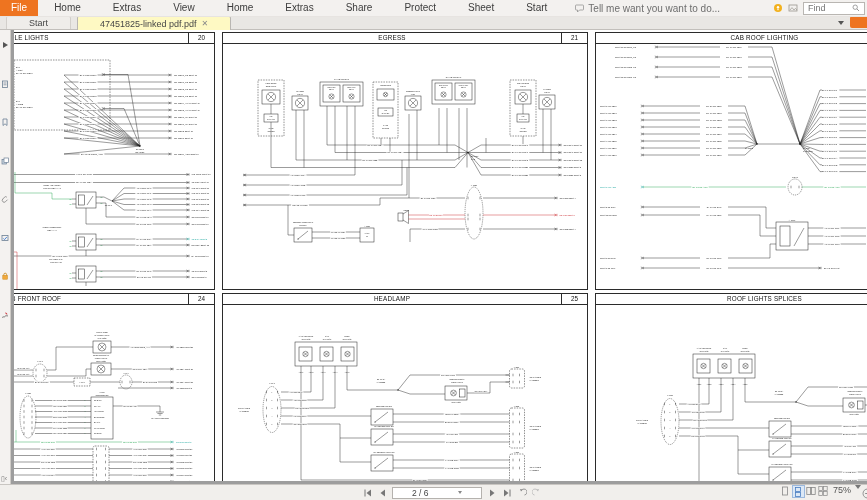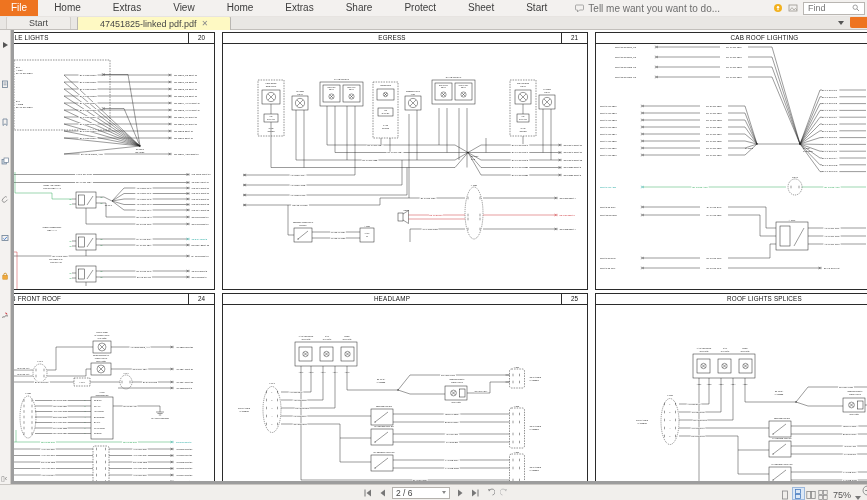--- a/index.html
+++ b/index.html
@@ -41,24 +41,24 @@
   .pt{position:absolute;left:0;right:26px;top:0;bottom:0;text-align:center;font-size:6.3px;
       line-height:10px;color:#111;letter-spacing:.2px;white-space:nowrap}
   .pn{position:absolute;right:0;top:0;bottom:0;width:25px;border-left:1px solid #2b2b2b;
       text-align:center;font-size:6.3px;line-height:10px;color:#111}
   .panel svg{display:block;width:100%;height:246px}
   
   .statusbar{position:absolute;left:0;right:0;bottom:0;height:15px;background:#f1efec;
              border-top:1px solid #c9c6c2;z-index:30}
   .nav{position:absolute;left:362px;top:0;bottom:0;display:flex;align-items:center;gap:4px}
   .pagebox{width:50px;height:10px;background:#fff;border:1px solid #b5b2ae;font-size:8.5px;
-           color:#444;display:flex;align-items:center;padding:0 3px}
+           color:#444;display:flex;align-items:center;padding:0 19px}
   .pagebox .pbcaret{margin-left:auto;width:0;height:0;border-left:2.5px solid transparent;
            border-right:2.5px solid transparent;border-top:3px solid #888}
-  .sb-right{position:absolute;right:0;top:0;bottom:0;display:flex;align-items:flex-end;gap:1px}
+  .sb-right{position:absolute;right:0;top:0;bottom:0;display:flex;align-items:flex-start;gap:1px}
   .zoomtxt{font-size:9px;color:#555;margin:0 3px}
   .ic{display:block}
 </style>
 </head>
 <body>
 
 <div class="menubar">
   <div class="file-btn">File</div>
   <div id="menu-items" style="display:flex">
       <div class="menu-item">Home</div>

